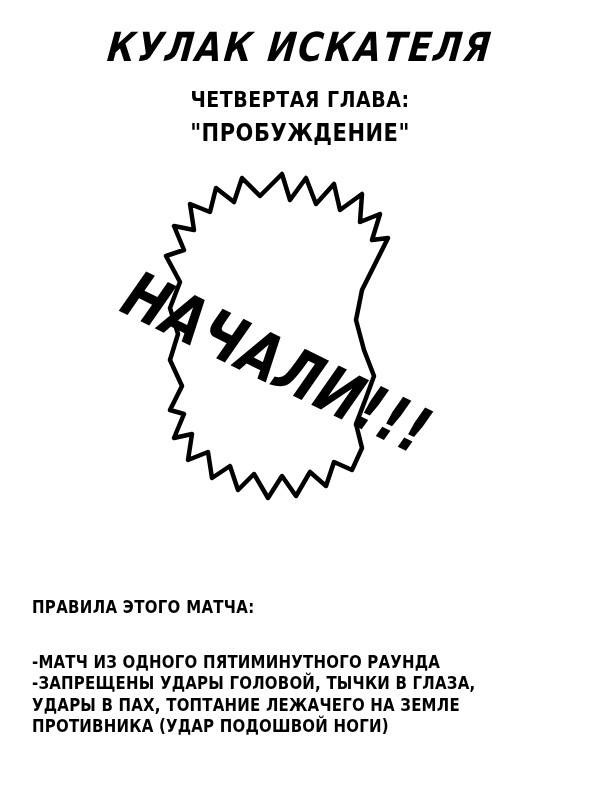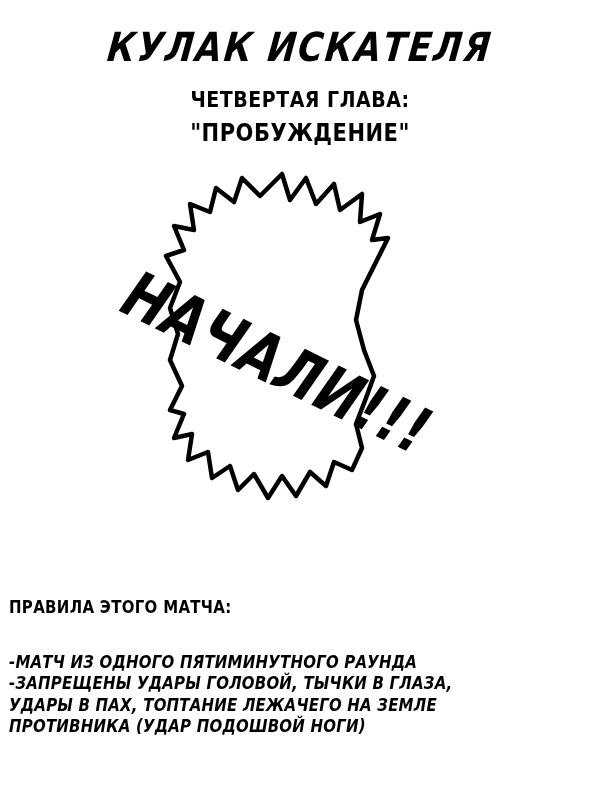--- a/index.html
+++ b/index.html
@@ -90,35 +90,34 @@
     font-size: 52px;
     letter-spacing: 1px;
     transform: rotate(26deg) scaleY(1.25);
     transform-origin: 20px 40px;
     white-space: nowrap;
   }
 
   
   .rules {
     position: absolute;
-    left: 9px;
+    left: 32px;
     top: 598px;
     width: 470px;
   }
   .rules-heading {
     font-family: "DejaVu Sans", sans-serif;
     font-weight: 700;
     font-size: 15px;
     letter-spacing: 0.3px;
     transform: scaleY(1.18);
     transform-origin: left center;
   }
   .rules-list {
     margin-top: 36px;
-    font-style: italic;
   }
   .rule-line {
     font-family: "DejaVu Sans", sans-serif;
     font-weight: 700;
     font-size: 15px;
     letter-spacing: 0.2px;
     line-height: 1.42;
     transform: scaleY(1.18);
     transform-origin: left center;
   }

